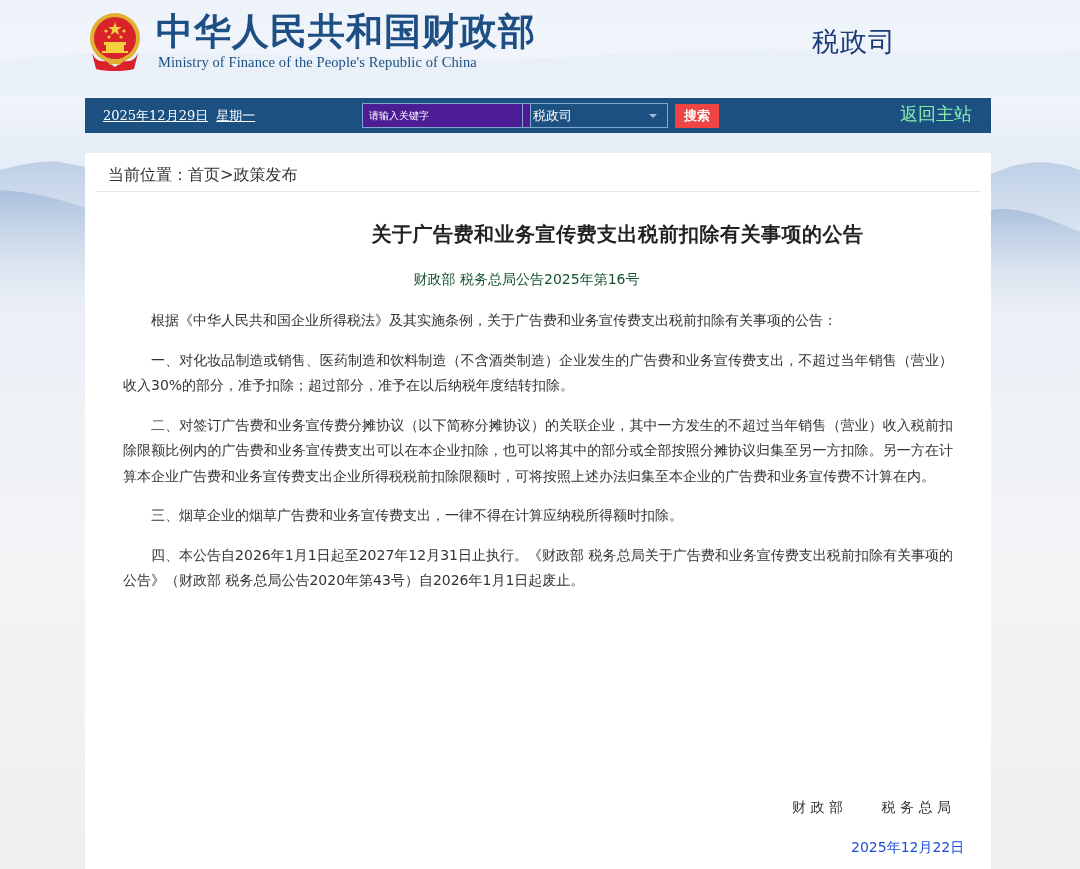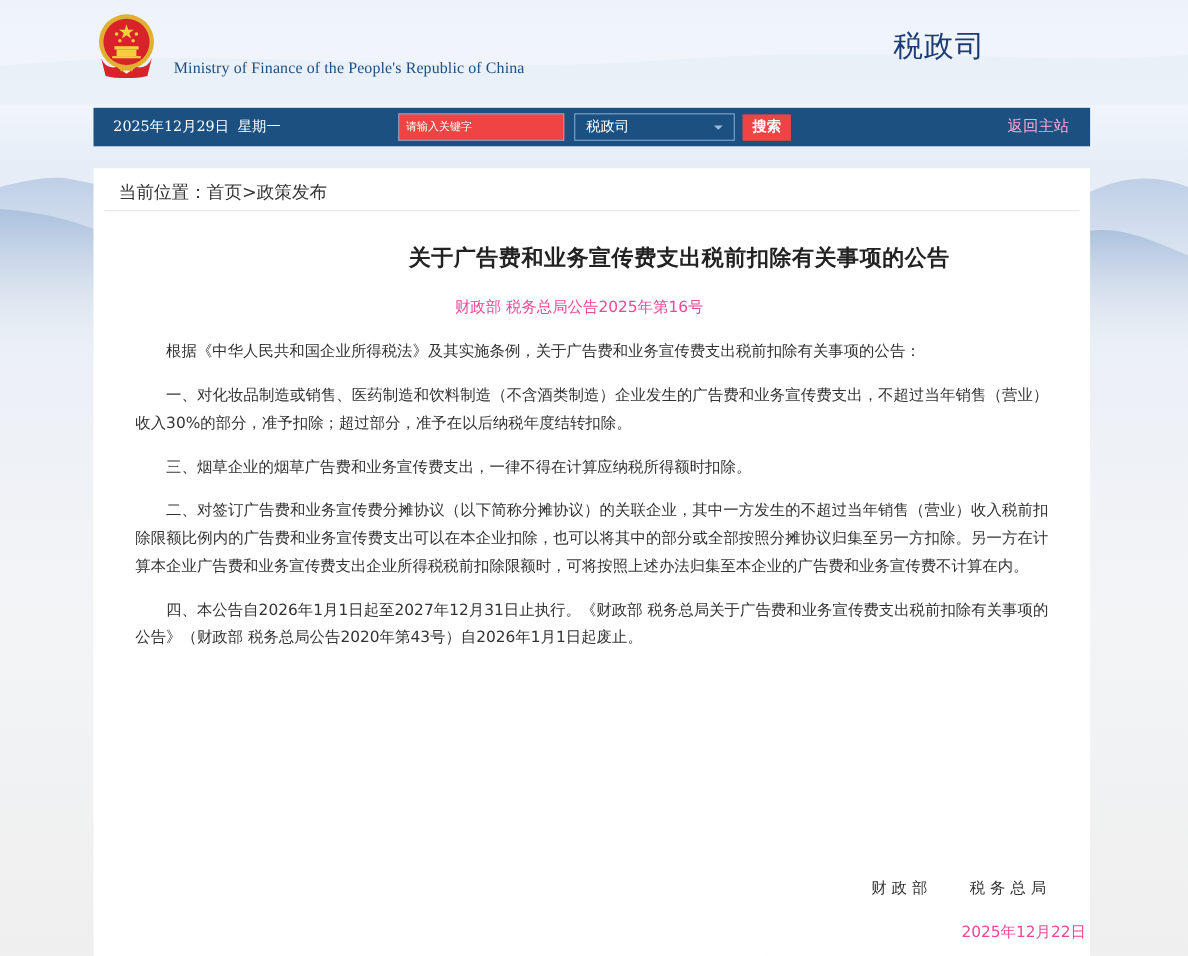--- a/index.html
+++ b/index.html
@@ -25,76 +25,76 @@
   .dept-title {
     position: absolute; left: 812px; top: 24px;
     font-family: "DejaVu Serif", serif; font-size: 27px; color: #1a3a78; letter-spacing: 1px;
   }
   .navbar {
     position: absolute; left: 85px; top: 98px; width: 906px; height: 35px;
     background: #1b5081; z-index: 2; color: #fff;
   }
   .nav-date {
     position: absolute; left: 18px; top: 0; line-height: 35px;
-    font-family: "DejaVu Serif", serif; font-size: 13px; color: #fff; white-space: nowrap;
+    font-family: "DejaVu Serif", serif; font-size: 13px; color: #fff; white-space: nowrap; text-decoration: underline;
   }
   .nav-date span + span { margin-left: 8px; }
   .search-input {
-    position: absolute; left: 277px; top: 5px; width: 151px; height: 25px;
-    border: 1px solid #7fa7cf; background: #ef4444; color: #fff;
+    position: absolute; left: 277px; top: 5px; width: 169px; height: 25px;
+    border: 1px solid #7fa7cf; background: #4c1d95; color: #fff;
     font-size: 10px; padding-left: 6px; font-family: "DejaVu Sans", sans-serif; outline: none;
   }
   .search-input::placeholder { color: #ffffff; }
   .scope-select {
     position: absolute; left: 437px; top: 5px; width: 146px; height: 25px;
     border: 1px solid #7fa7cf; color: #fff; font-size: 13px; line-height: 23px; padding-left: 10px;
     font-family: "DejaVu Serif", serif;
   }
   .scope-select .caret {
     position: absolute; right: 10px; top: 10px; width: 0; height: 0;
     border-left: 4px solid transparent; border-right: 4px solid transparent; border-top: 4px solid #9fbcd9;
   }
   .search-btn {
     position: absolute; left: 590px; top: 6px; width: 44px; height: 24px;
     background: #ef4444; color: #fff; font-size: 13px; line-height: 24px; text-align: center;
     font-family: "DejaVu Serif", serif; font-weight: bold; border: none;
   }
   .back-link {
-    position: absolute; right: 19px; top: 0; line-height: 35px; font-size: 14px; color: #f9a8d4;
-    font-family: Liberation Serif, serif; text-decoration: none;
+    position: absolute; right: 19px; top: 0; line-height: 35px; font-size: 18px; color: #86efac;
+    font-family: Liberation Mono, monospace; text-decoration: none;
   }
   .content {
     position: absolute; left: 85px; top: 153px; width: 906px; height: 716px;
     background: #fff; z-index: 2;
   }
   .breadcrumb {
     position: absolute; left: 23px; top: 12px; font-size: 16px; color: #333;
     font-family: "DejaVu Serif", serif; white-space: nowrap;
   }
   .breadcrumb a { color: #333; text-decoration: none; }
   .crumb-line { position: absolute; left: 10px; top: 38px; width: 886px; height: 1px; background: #e6e6e6; }
   .doc-title {
     position: absolute; left: 0; top: 68px; width: 1065px; text-align: center;
     font-family: "DejaVu Serif", serif; font-size: 20px; font-weight: bold; color: #222; letter-spacing: 0.5px;
   }
   .doc-number {
     position: absolute; left: 0; top: 118px; width: 864px; text-align: center;
-    font-size: 14px; color: #ec4899; padding-left: 19px;
+    font-size: 14px; color: #14532d; padding-left: 19px;
   }
   .doc-body {
     position: absolute; left: 38px; top: 155px; width: 830px;
     font-size: 14px; color: #333; line-height: 25.5px; text-align: justify;
   }
   .doc-body p { text-indent: 28px; margin-bottom: 14px; }
   .sign-orgs {
     position: absolute; left: 674px; top: 646px; font-size: 14px; color: #333; letter-spacing: 4.5px; white-space: nowrap; margin-left: 33px;
   }
   .sign-orgs span + span { margin-left: 34px; }
   .sign-date {
-    position: absolute; left: 789px; top: 686px; font-size: 14px; color: #ec4899; white-space: nowrap;
+    position: absolute; left: 766px; top: 686px; font-size: 14px; color: #1d4ed8; white-space: nowrap;
   }
 </style>
 </head>
 <body>
 
 <svg class="bg-mountains" viewBox="0 0 1080 869" preserveAspectRatio="none">
   <defs>
     <linearGradient id="mfade" x1="0" y1="0" x2="0" y2="1">
       <stop offset="0" stop-color="#b9cbe4" stop-opacity="0.9"></stop>
       <stop offset="1" stop-color="#eef2f7" stop-opacity="0"></stop>
@@ -119,20 +119,21 @@
     <circle cx="20" cy="20" r="1.6" fill="#f4d03f"></circle>
     <circle cx="38" cy="20" r="1.6" fill="#f4d03f"></circle>
     <circle cx="23" cy="26" r="1.6" fill="#f4d03f"></circle>
     <circle cx="35" cy="26" r="1.6" fill="#f4d03f"></circle>
     <rect x="18" y="31" width="22" height="3" fill="#f4d03f"></rect>
     <rect x="20" y="34" width="18" height="6" fill="#f4d03f"></rect>
     <rect x="16" y="40" width="26" height="2" fill="#f4d03f"></rect>
     <path d="M6,42 Q10,52 20,50 L29,56 L38,50 Q48,52 52,42 L48,58 Q40,60 29,60 Q18,60 10,58 Z" fill="#d8232a"></path>
     <path d="M22,50 Q29,46 36,50 L34,54 Q29,52 24,54 Z" fill="#e0b030"></path>
   </svg>
+  <div class="logo-cn">中华人民共和国财政部</div>
   <div class="logo-en">Ministry of Finance of the People's Republic of China</div>
   <div class="dept-title">税政司</div>
 </div>
 
 <div class="navbar">
   <div class="nav-date">
     <span>2025年12月29日</span><span>星期一</span>
   </div>
   <input class="search-input" type="text" placeholder="请输入关键字" style="">
   <div class="scope-select">
@@ -148,22 +149,22 @@
     <span>当前位置：</span><a>首页</a><span>&gt;</span><a>政策发布</a>
   </div>
   <div class="crumb-line"></div>
 
   <h1 class="doc-title">关于广告费和业务宣传费支出税前扣除有关事项的公告</h1>
   <div class="doc-number">财政部 税务总局公告2025年第16号</div>
 
   <div class="doc-body">
     <p>根据《中华人民共和国企业所得税法》及其实施条例，关于广告费和业务宣传费支出税前扣除有关事项的公告：</p>
     <p>一、对化妆品制造或销售、医药制造和饮料制造（不含酒类制造）企业发生的广告费和业务宣传费支出，不超过当年销售（营业）收入30%的部分，准予扣除；超过部分，准予在以后纳税年度结转扣除。</p>
+    <p>二、对签订广告费和业务宣传费分摊协议（以下简称分摊协议）的关联企业，其中一方发生的不超过当年销售（营业）收入税前扣除限额比例内的广告费和业务宣传费支出可以在本企业扣除，也可以将其中的部分或全部按照分摊协议归集至另一方扣除。另一方在计算本企业广告费和业务宣传费支出企业所得税税前扣除限额时，可将按照上述办法归集至本企业的广告费和业务宣传费不计算在内。</p>
     <p>三、烟草企业的烟草广告费和业务宣传费支出，一律不得在计算应纳税所得额时扣除。</p>
-    <p>二、对签订广告费和业务宣传费分摊协议（以下简称分摊协议）的关联企业，其中一方发生的不超过当年销售（营业）收入税前扣除限额比例内的广告费和业务宣传费支出可以在本企业扣除，也可以将其中的部分或全部按照分摊协议归集至另一方扣除。另一方在计算本企业广告费和业务宣传费支出企业所得税税前扣除限额时，可将按照上述办法归集至本企业的广告费和业务宣传费不计算在内。</p>
     <p>四、本公告自2026年1月1日起至2027年12月31日止执行。《财政部 税务总局关于广告费和业务宣传费支出税前扣除有关事项的公告》（财政部 税务总局公告2020年第43号）自2026年1月1日起废止。</p>
   </div>
 
   <div class="sign-orgs">
     <span>财政部</span><span>税务总局</span>
   </div>
   <div class="sign-date">2025年12月22日</div>
 </div>
 
 </body></html>

